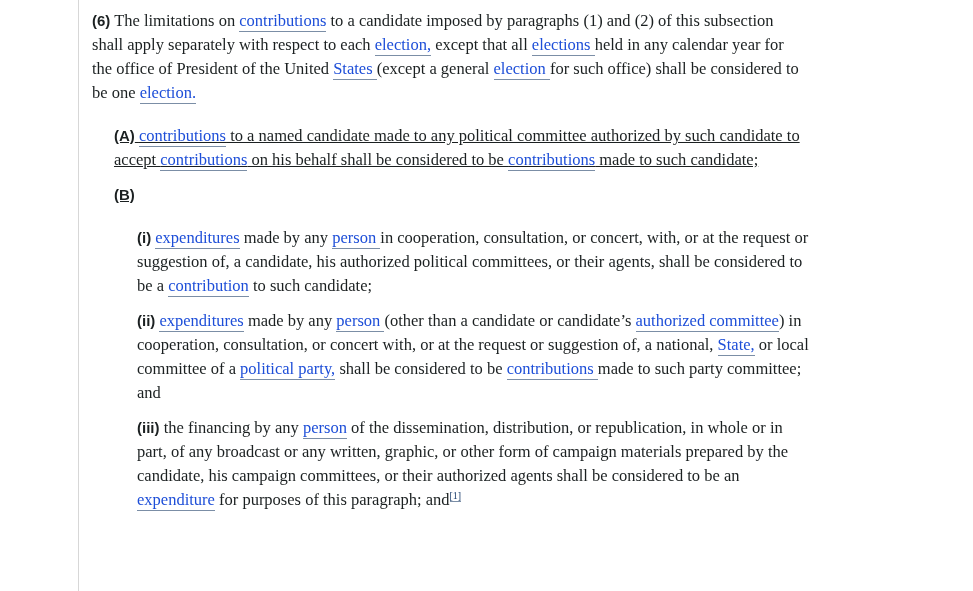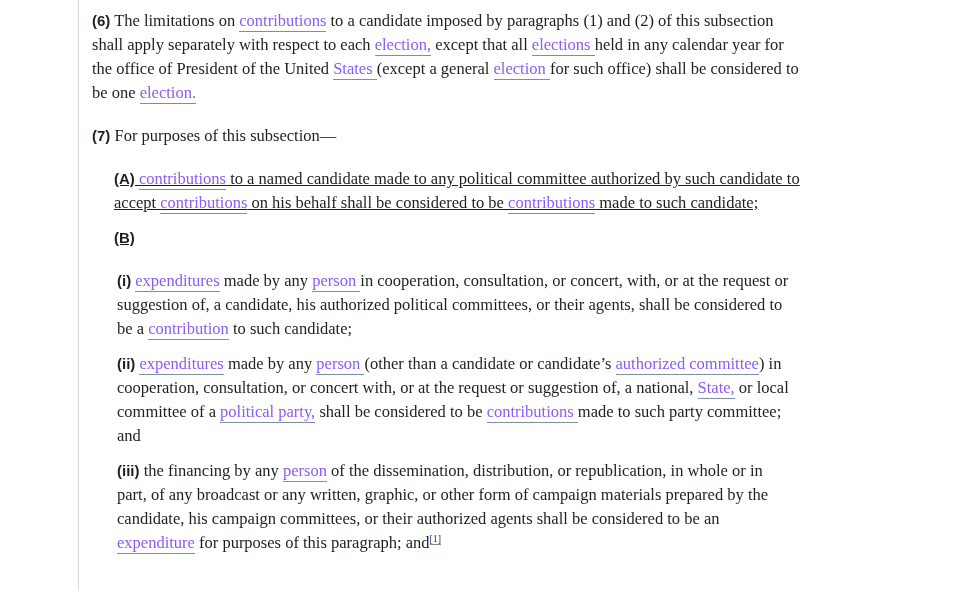--- a/index.html
+++ b/index.html
@@ -43,36 +43,36 @@
   .para.lvl1 {
     margin-left: 0;
     width: 714px;
   }
   .para.lvl2 {
     margin-left: 22px;
     width: 700px;
     text-decoration: underline;
   }
   .para.lvl3 {
-    margin-left: 25px;
+    margin-left: 45px;
     width: 678px;
   }
   .spacer-top { margin-top: 19px; }
   .enum {
     font-weight: bold;
     font-family: "Liberation Sans", sans-serif;
     font-size: 15px;
   }
   .enum-roman {
     font-weight: bold;
     font-family: "Liberation Sans", sans-serif;
     font-size: 15px;
   }
   a.term {
-    color: #8b5cf6;
+    color: #1d4ed8;
     text-decoration: none;
     border-bottom: 1px solid #7b8ea6;
     padding-bottom: 1px;
     cursor: pointer;
   }
   sup.fn {
     font-size: 10px;
     vertical-align: super;
     line-height: 0;
   }
@@ -85,20 +85,19 @@
     margin-bottom: 6px;
   }
 </style>
 </head>
 <body>
 
 <div id="page">
   <div class="left-rule"></div>
   <div class="content">
       <p class="para lvl1"><span class="enum">(6)</span><span> The limitations on </span><a class="term" href="#">contributions</a><span> to a candidate imposed by paragraphs (1) and (2) of this subsection shall apply separately with respect to each </span><a class="term" href="#">election,</a><span> except that all </span><a class="term" href="#">elections </a><span>held in any calendar year for the office of President of the United </span><a class="term" href="#">States </a><span>(except a general </span><a class="term" href="#">election </a><span>for such office) shall be considered to be one </span><a class="term" href="#">election.</a></p>
-      <p class="para lvl1 spacer-top"><span class="enum">(7)</span><span> For purposes of this subsection—</span></p>
       <p class="para lvl2 spacer-top"><span class="enum">(A)</span><span> </span><a class="term" href="#">contributions</a><span> to a named candidate made to any political committee authorized by such candidate to accept </span><a class="term" href="#">contributions</a><span> on his behalf shall be considered to be </span><a class="term" href="#">contributions</a><span> made to such candidate;</span></p>
       <p class="para lvl2 b-only"><span class="enum">(B)</span></p>
       <p class="para lvl3 spacer-top"><span class="enum-roman">(i)</span><span> </span><a class="term" href="#">expenditures</a><span> made by any </span><a class="term" href="#">person </a><span>in cooperation, consultation, or concert, with, or at the request or suggestion of, a candidate, his authorized political committees, or their agents, shall be considered to be a </span><a class="term" href="#">contribution</a><span> to such candidate;</span></p>
       <p class="para lvl3"><span class="enum-roman">(ii)</span><span> </span><a class="term" href="#">expenditures</a><span> made by any </span><a class="term" href="#">person </a><span>(other than a candidate or candidate’s </span><a class="term" href="#">authorized committee</a><span>) in cooperation, consultation, or concert with, or at the request or suggestion of, a national, </span><a class="term" href="#">State,</a><span> or local committee of a </span><a class="term" href="#">political party,</a><span> shall be considered to be </span><a class="term" href="#">contributions </a><span>made to such party committee; and</span></p>
       <p class="para lvl3"><span class="enum-roman">(iii)</span><span> the financing by any </span><a class="term" href="#">person</a><span> of the dissemination, distribution, or republication, in whole or in part, of any broadcast or any written, graphic, or other form of campaign materials prepared by the candidate, his campaign committees, or their authorized agents shall be considered to be an </span><a class="term" href="#">expenditure</a><span> for purposes of this paragraph; and</span><sup class="fn"><a href="#">[1]</a></sup></p>
     </div>
 </div>
 
 </body></html>

